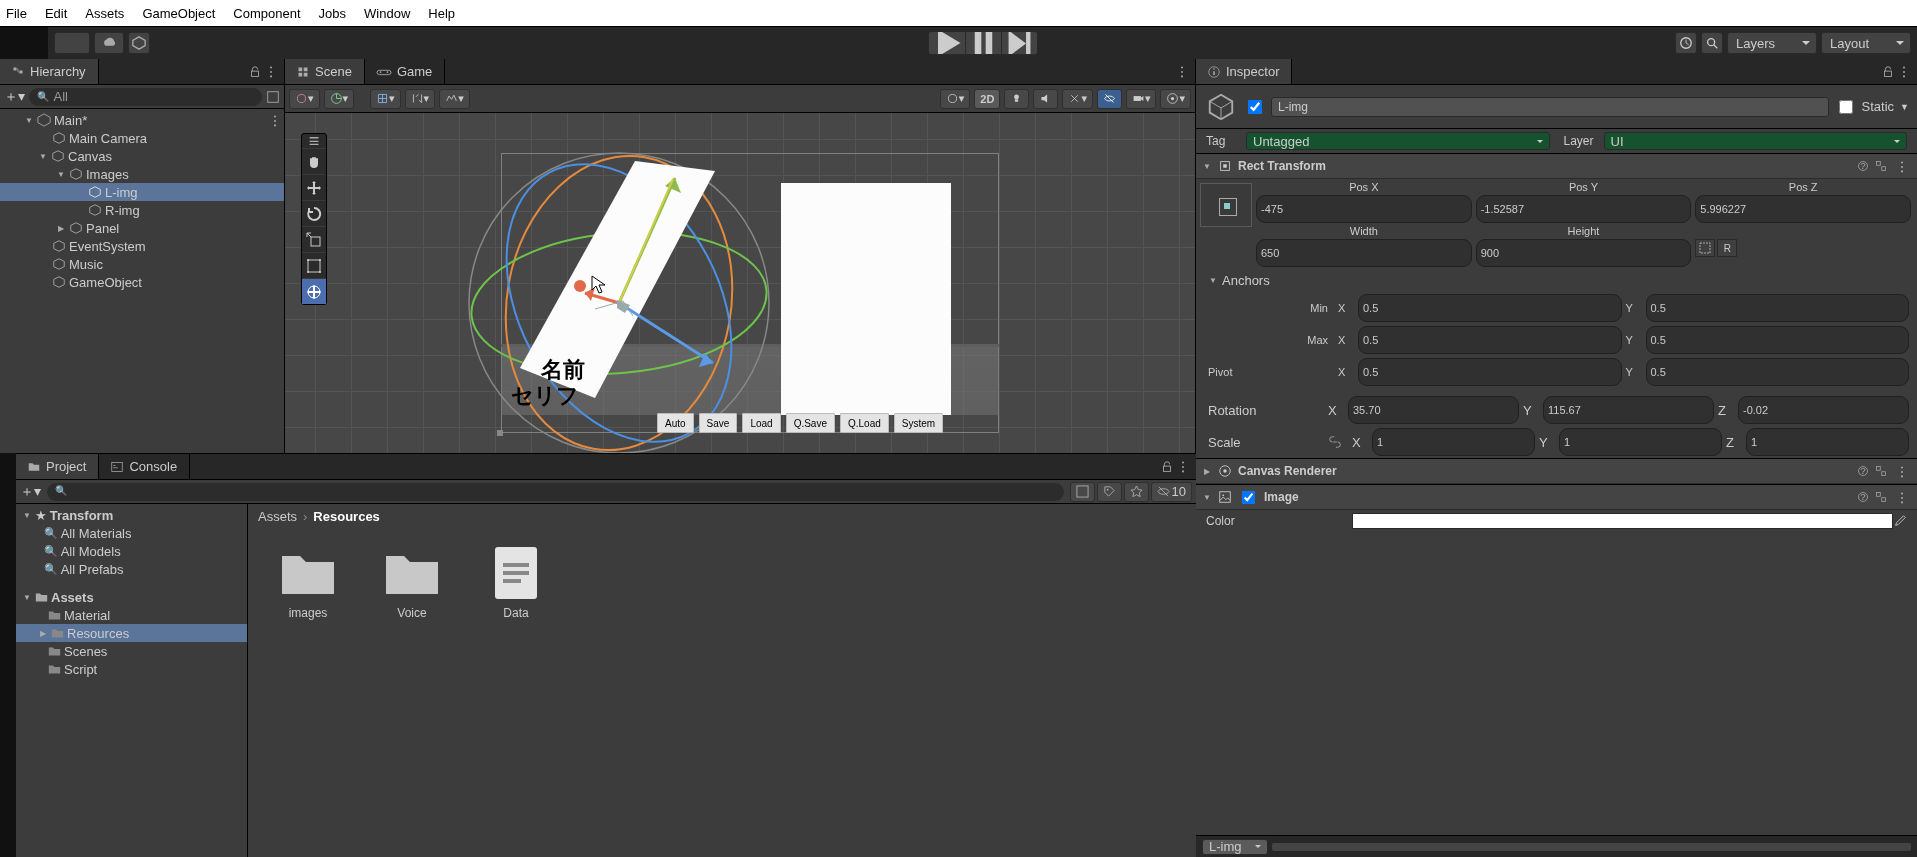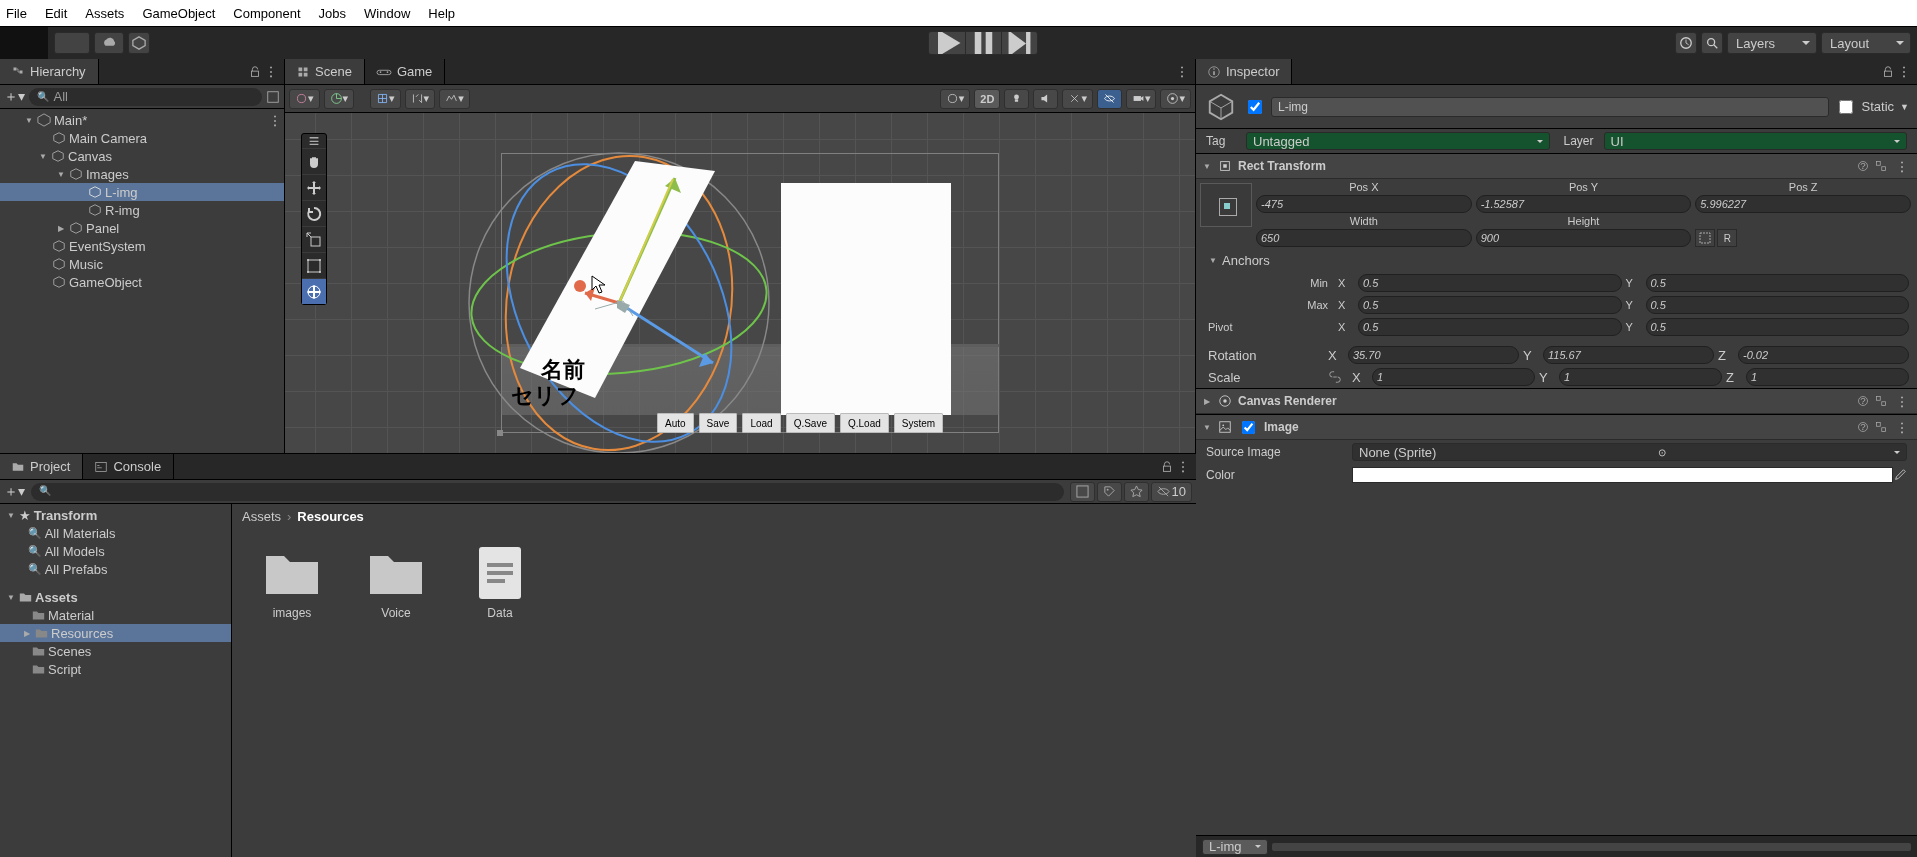--- a/index.html
+++ b/index.html
@@ -26,21 +26,21 @@
   .play-group{display:flex;border:1px solid #2a2a2a;border-radius:3px;overflow:hidden; position:absolute; left:50%; transform:translateX(-50%);}
   .play-group .play-btn + .play-btn{border-left:1px solid #2a2a2a;}
   .drop-btn{background:var(--toolbar);border:1px solid #2a2a2a;border-radius:3px;height:22px;padding:0 22px 0 8px;display:inline-flex;align-items:center;position:relative;cursor:pointer;}
   .drop-btn::after{content:"";position:absolute;right:6px;top:8px;border:4px solid transparent;border-top-color:#ccc;}
 
   
   .root{display:grid;grid-template-columns:285px 911px 721px;grid-template-rows:394px 1fr;height:calc(100% - 59px);width:100%;}
   .left-col{grid-column:1;grid-row:1;display:flex;flex-direction:column;background:var(--panel);border-right:1px solid #000;}
   .center-col{grid-column:2;grid-row:1;display:flex;flex-direction:column;background:var(--panel-dark);border-right:1px solid #000;}
   .right-col{grid-column:3;grid-row:1 / span 2;display:flex;flex-direction:column;background:var(--panel);}
-  .bottom{grid-column:1 / span 2;grid-row:2;display:flex;flex-direction:column;background:var(--panel);border-top:1px solid #000;}
+  .bottom{grid-column:1 / span 2;grid-row:2;display:flex;flex-direction:column;background:var(--panel);border-top:1px solid #000;margin-left:16px;}
 
   
   .tab-header{display:flex;align-items:center;height:26px;background:var(--panel-darker);border-bottom:1px solid #000;padding-right:4px;}
   .tab-header .tab{display:inline-flex;align-items:center;gap:6px;padding:0 12px;height:100%;background:var(--panel);border-right:1px solid #000;cursor:pointer;}
   .tab-header .tab.inactive{background:transparent;}
   .tab-header .spacer{flex:1;}
   .dots{cursor:pointer;width:18px;text-align:center;color:#ccc;}
 
   
   .hier-toolbar{display:flex;align-items:center;height:24px;background:var(--panel);border-bottom:1px solid #000;gap:4px;padding:0 4px;}
@@ -94,21 +94,21 @@
   .insp-head{padding:6px 8px;display:flex;align-items:center;gap:6px;border-bottom:1px solid #000;height:44px;}
   .insp-cube{width:34px;height:34px;display:flex;align-items:center;justify-content:center;}
   .insp-name{flex:1;background:var(--field-bg);border:1px solid #2a2a2a;border-radius:3px;height:20px;padding:0 6px;font-size:12px;}
   .insp-head input[type=checkbox]{width:14px;height:14px;}
   .insp-row{display:flex;align-items:center;gap:0;padding:3px 10px;}
   .insp-row label{min-width:40px;color:#ccc;font-size:12px;}
   .drop-field{flex:1;background:#14532d;border:1px solid #2a2a2a;border-radius:3px;height:18px;padding:0 6px;font-size:12px;display:flex;align-items:center;justify-content:space-between;}
   .drop-field::after{content:"";border:3px solid transparent;border-top-color:#ccc;margin-left:6px;margin-top:3px;}
   .comp-head{display:flex;align-items:center;gap:6px;height:26px;padding:0 6px;background:#444;border-top:1px solid #000;border-bottom:1px solid #2a2a2a;}
   .comp-head b{flex:1;font-size:12px;font-weight:bold;}
-  .num-field input, .val{flex:1;background:#303030;border:1px solid #202020;border-radius:9px;height:18px;padding:0 4px;font-size:11px;color:#ccc;min-width:0;font-style:italic;}
+  .num-field input, .val{flex:1;background:#303030;border:1px solid #202020;border-radius:9px;height:28px;padding:0 4px;font-size:11px;color:#ccc;min-width:0;}
   .sect-label{padding:4px 12px;font-size:12px;color:#ccc;display:flex;align-items:center;gap:4px;}
   .anchor-row, .pivot-row{display:grid;grid-template-columns:130px 16px 1fr 16px 1fr;gap:4px;padding:2px 8px;align-items:center;}
   .anchor-row span,.pivot-row span{font-size:11px;color:#ccc;}
   .scale-row{display:grid;grid-template-columns:120px 20px 16px 1fr 16px 1fr 16px 1fr;gap:4px;padding:2px 8px;align-items:center;}
   .rot-row{display:grid;grid-template-columns:120px 16px 1fr 16px 1fr 16px 1fr;gap:4px;padding:2px 8px;align-items:center;}
   .bottom-row{display:flex;align-items:center;height:22px;padding:0 6px;gap:4px;background:var(--panel-darker);border-top:1px solid #000;}
   .bottom-row .drop-field{background:#5b5b5b;height:16px;font-size:11px;width:66px;flex:none;}
   .bottom-row .bar{flex:1;height:8px;background:#444;border-radius:2px;}
   .color-swatch{flex:1;height:16px;background:#fff;border:1px solid #2a2a2a;}
 
@@ -622,27 +622,20 @@
       <svg width="12" height="12" viewBox="0 0 16 16">
           <circle cx="8" cy="8" r="6" fill="none" stroke="#aaa"></circle>
           <text x="8" y="12" font-size="9" text-anchor="middle" fill="#aaa">?</text>
         </svg>
       <svg width="12" height="12" viewBox="0 0 16 16">
           <rect x="2" y="2" width="5" height="5" fill="none" stroke="#aaa"></rect>
           <rect x="9" y="9" width="5" height="5" fill="none" stroke="#aaa"></rect>
         </svg>
       <span class="dots">⋮</span>
     </div>
-    <div class="insp-row">
-      <label style="min-width:146px">Source Image</label>
-      <div class="drop-field" style="background:#303030">
-          <span>None (Sprite)</span>
-          <span style="font-size:10px">⊙</span>
-        </div>
-    </div>
     <div class="insp-row" style="padding-bottom:0">
       <label style="min-width:146px">Color</label>
       <div class="color-swatch"></div>
       <svg width="14" height="14" viewBox="0 0 16 16">
           <path d="M12 2l2 2-8 8-3 1 1-3z" fill="none" stroke="#ccc"></path>
         </svg>
     </div>
 
     <div style="flex:1"></div>
     <div class="bottom-row">

